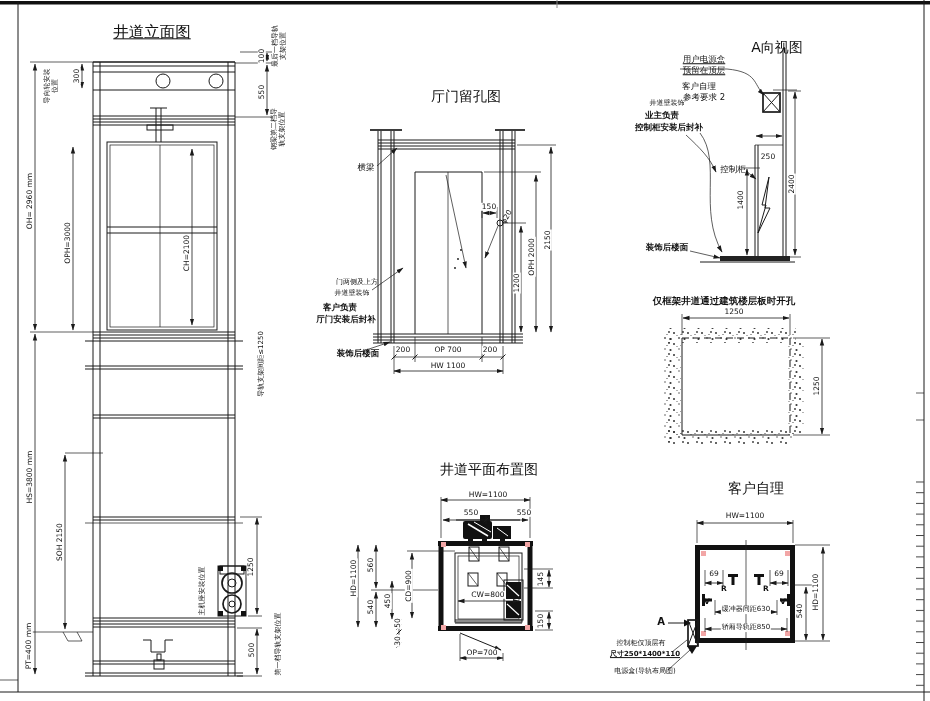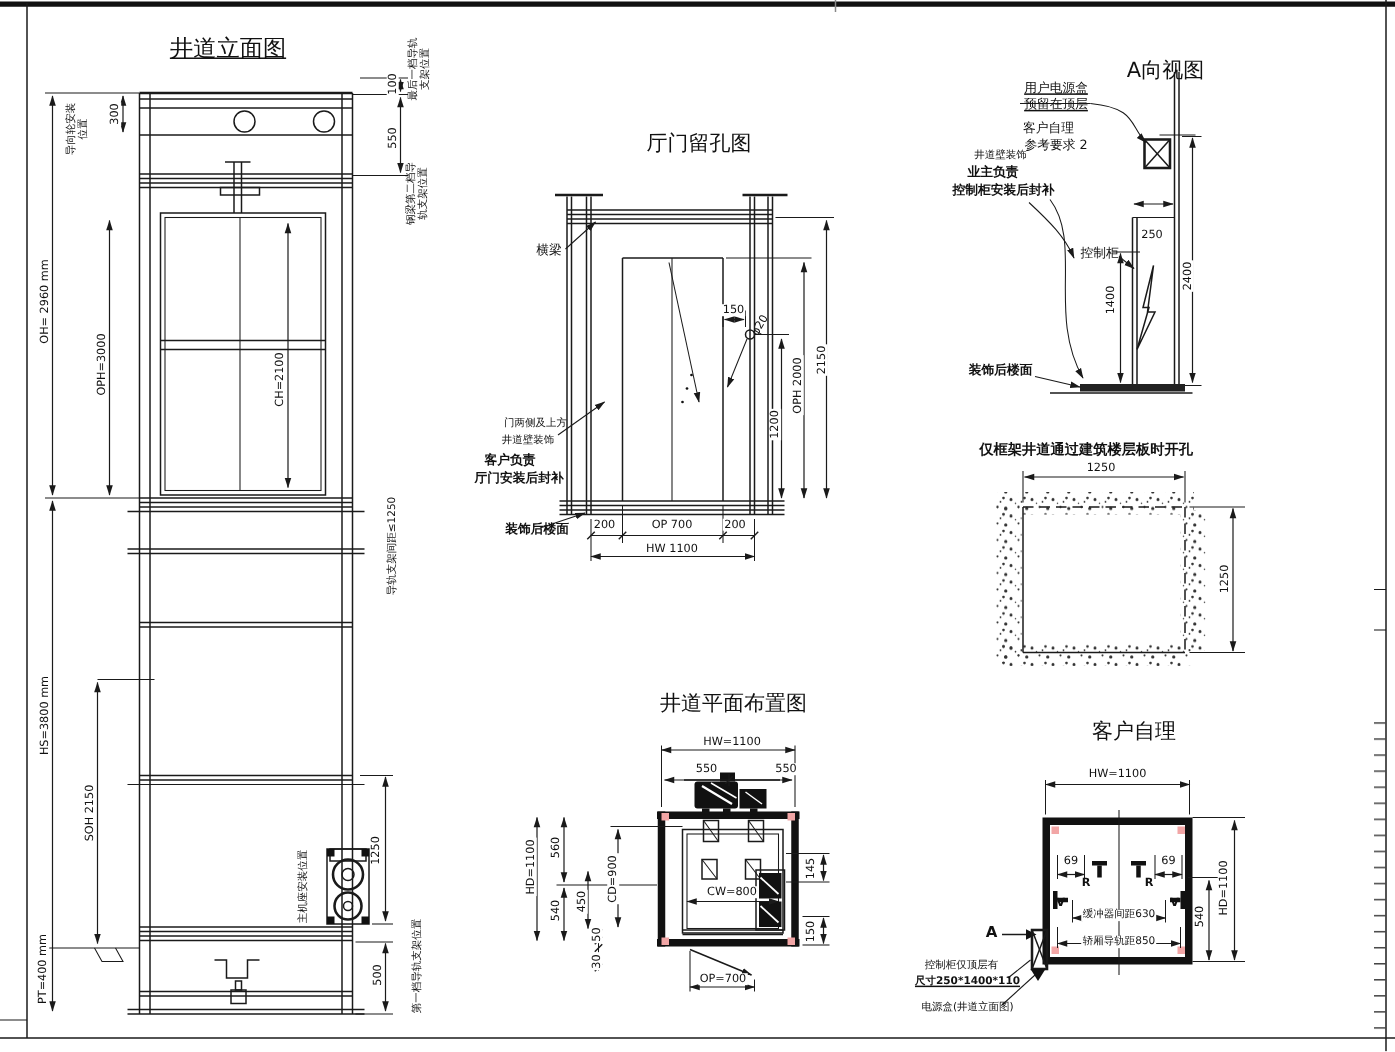--- a/index.html
+++ b/index.html
@@ -477,16 +477,16 @@
   <div class="lbl d b" style="left:724px;top:589px;">R</div>
   <div class="lbl d b" style="left:766px;top:589px;">R</div>
   <div class="lbl d b" style="left:707px;top:602px;">V</div>
   <div class="lbl d b" style="left:783px;top:602px;">V</div>
   <div class="lbl v d bg" style="left:800px;top:611px;">540</div>
   <div class="lbl cjk7 bg" style="left:746px;top:610px;text-align:center;">缓冲器间距630</div>
   <div class="lbl cjk7 bg" style="left:746px;top:628px;">轿厢导轨距850</div>
   <div class="lbl b" style="left:661px;top:622px;font-size:10px;">A</div>
   <div class="lbl cjk7" style="left:641px;top:644px;">控制柜仅顶层有</div>
   <div class="lbl cjk7 b u" style="left:645px;top:655px;">尺寸250*1400*110</div>
-  <div class="lbl cjk7" style="left:645px;top:672px;">电源盒(井道立面图)</div>
+  <div class="lbl cjk7" style="left:645px;top:672px;">电源盒(导轨布局图)</div>
 </div>
 
 </div>
 
 </body></html>

